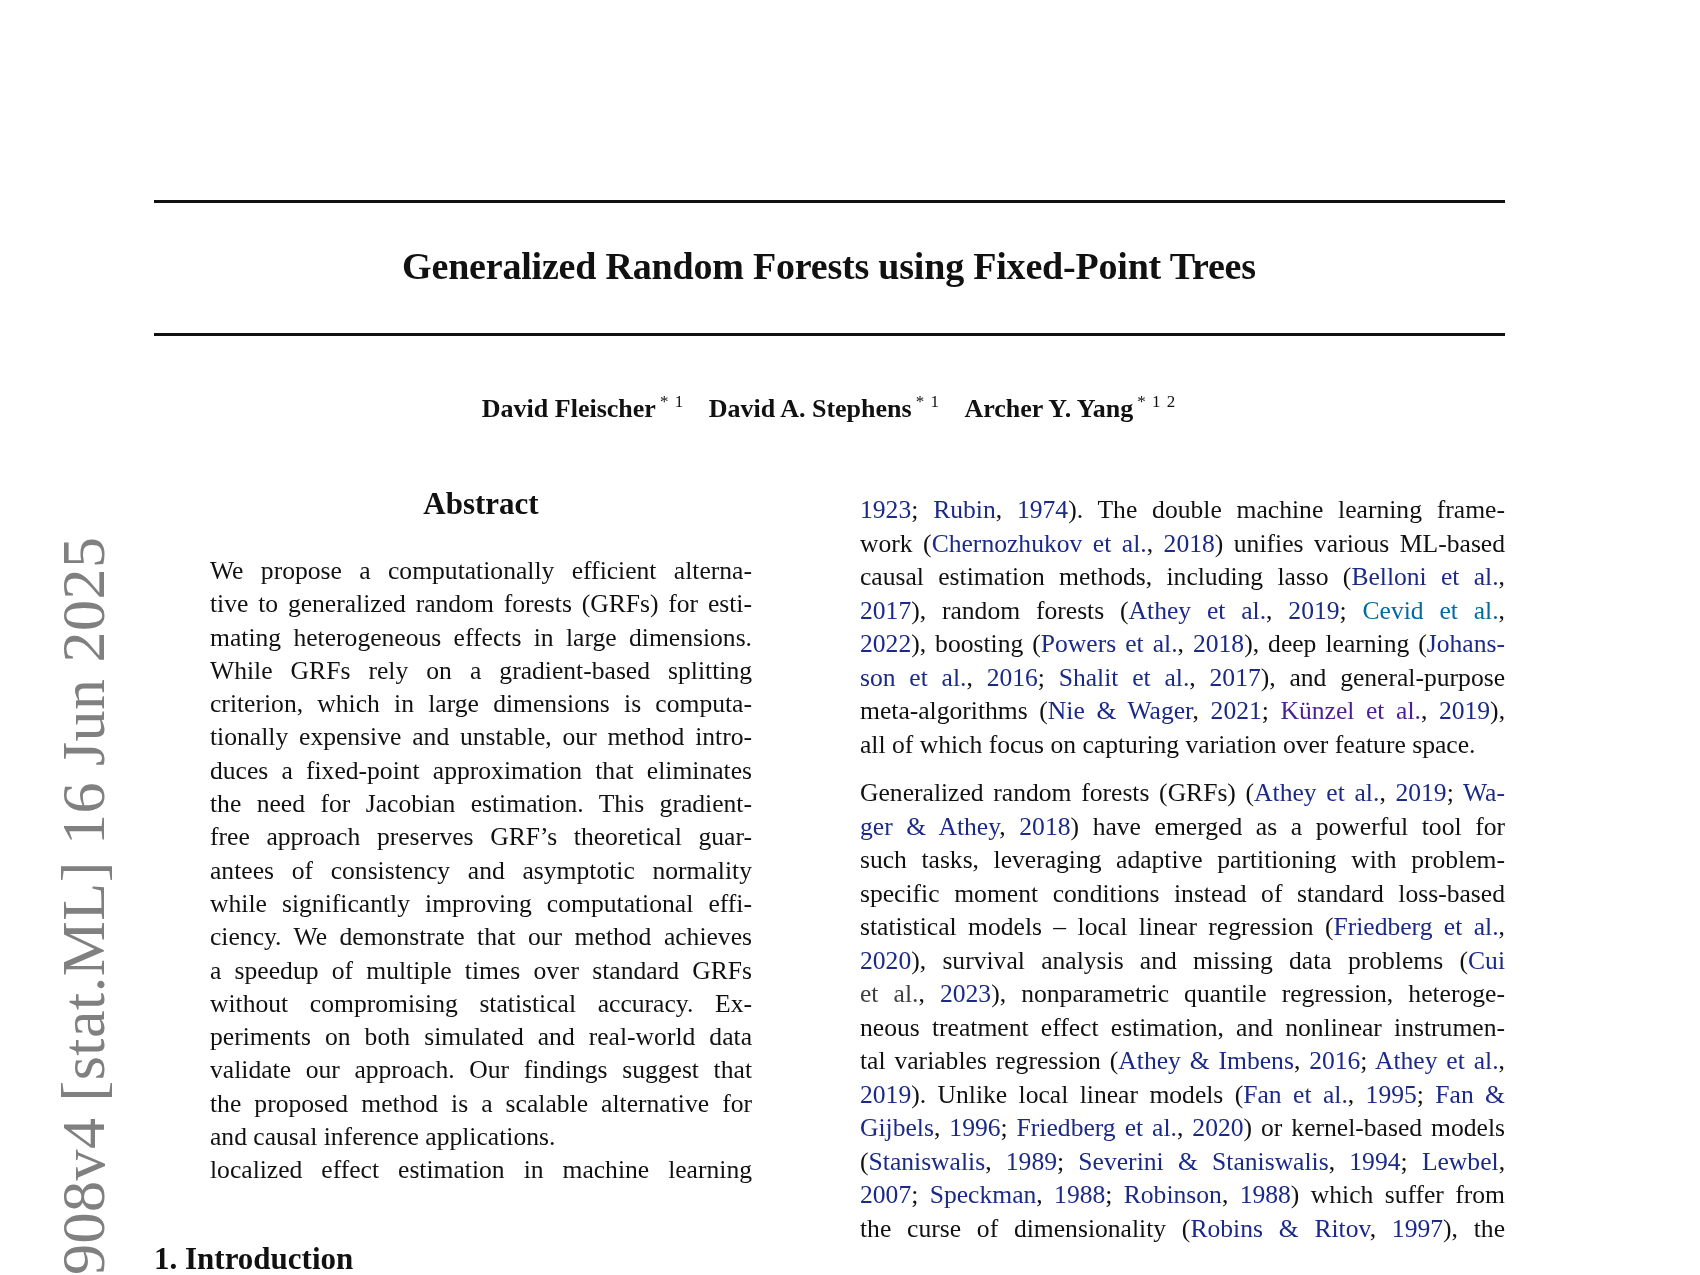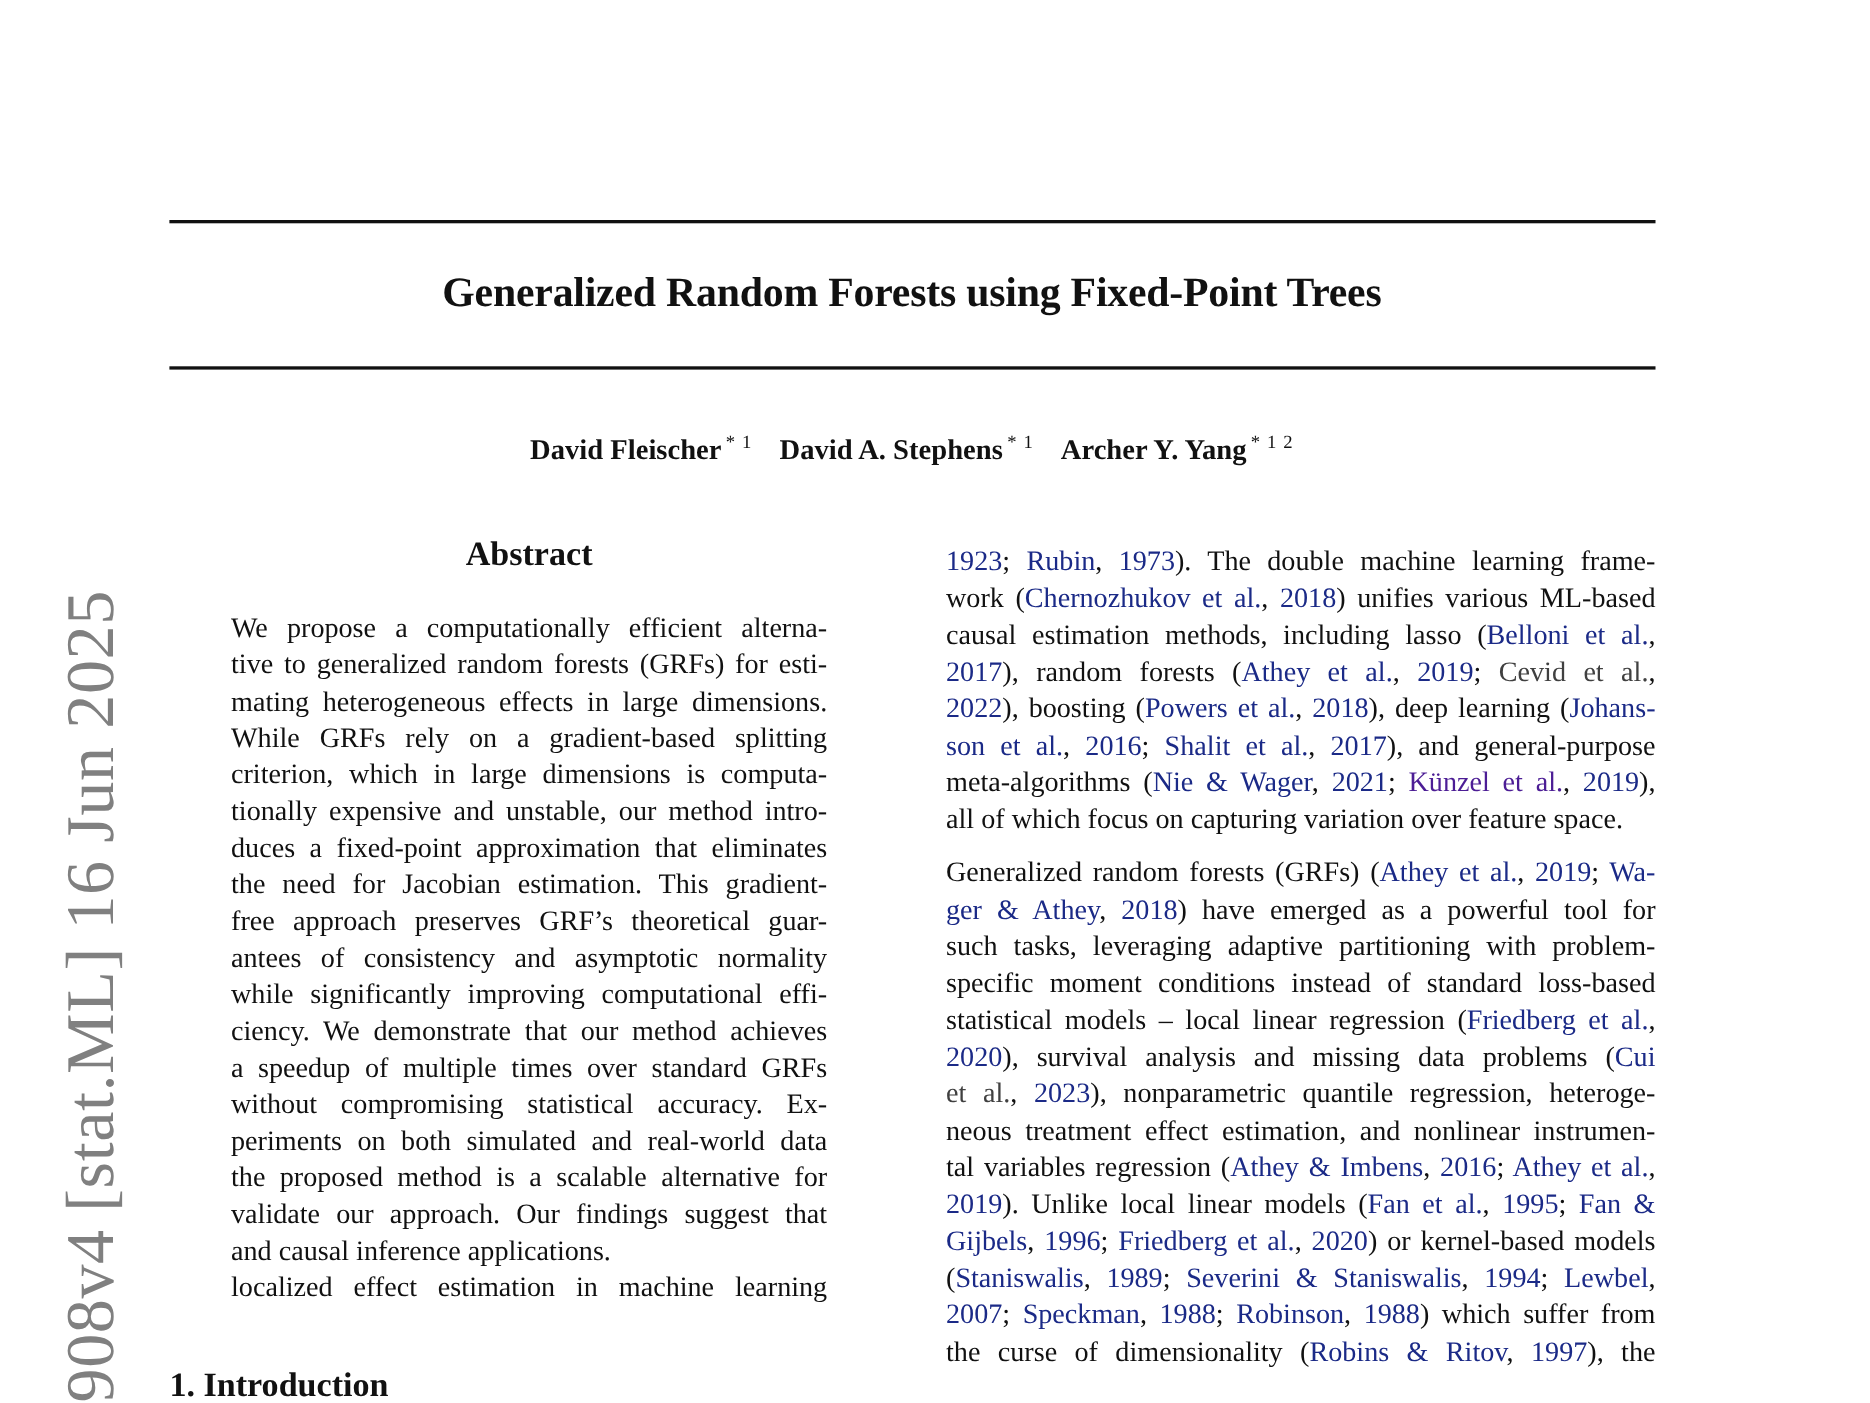--- a/index.html
+++ b/index.html
@@ -74,34 +74,34 @@
     <span class="line">tionally expensive and unstable, our method intro-</span>
     <span class="line">duces a fixed-point approximation that eliminates</span>
     <span class="line">the need for Jacobian estimation.  This gradient-</span>
     <span class="line">free approach preserves GRF’s theoretical guar-</span>
     <span class="line">antees of consistency and asymptotic normality</span>
     <span class="line">while significantly improving computational effi-</span>
     <span class="line">ciency. We demonstrate that our method achieves</span>
     <span class="line">a speedup of multiple times over standard GRFs</span>
     <span class="line">without compromising statistical accuracy.  Ex-</span>
     <span class="line">periments on both simulated and real-world data</span>
+    <span class="line">validate our approach. Our findings suggest that</span>
     <span class="line">the proposed method is a scalable alternative for</span>
-    <span class="line">validate our approach. Our findings suggest that</span>
     <span class="line last">and causal inference applications.</span>
     <span class="line">localized effect estimation in machine learning</span>
   </div>
 
 <div class="section-heading">1. Introduction</div>
 
 <div class="col-right">
   <div class="para p1" id="para-0">
-      <span class="line"><a class="cite" style="color: rgb(27, 42, 135);">1923</a><span>; </span><a class="cite" style="color: rgb(27, 42, 135);">Rubin</a><span>, </span><a class="cite" style="color: rgb(27, 42, 135);">1973</a><span>).  The double machine learning frame-</span></span>
+      <span class="line"><a class="cite" style="color: rgb(27, 42, 135);">1923</a><span>; </span><a class="cite" style="color: rgb(27, 42, 135);">Rubin</a><span>, </span><a class="cite" style="color: rgb(27, 42, 135);">1974</a><span>).  The double machine learning frame-</span></span>
       <span class="line"><span>work (</span><a class="cite" style="color: rgb(27, 42, 135);">Chernozhukov et al.</a><span>, </span><a class="cite" style="color: rgb(27, 42, 135);">2018</a><span>) unifies various ML-based</span></span>
       <span class="line"><span>causal estimation methods, including lasso (</span><a class="cite" style="color: rgb(27, 42, 135);">Belloni et al.</a><span>,</span></span>
-      <span class="line"><a class="cite" style="color: rgb(27, 42, 135);">2017</a><span>), random forests (</span><a class="cite" style="color: rgb(27, 42, 135);">Athey et al.</a><span>, </span><a class="cite" style="color: rgb(27, 42, 135);">2019</a><span>; </span><a class="cite" style="color: #404040;">Cevid et al.</a><span>,</span></span>
+      <span class="line"><a class="cite" style="color: rgb(27, 42, 135);">2017</a><span>), random forests (</span><a class="cite" style="color: rgb(27, 42, 135);">Athey et al.</a><span>, </span><a class="cite" style="color: rgb(27, 42, 135);">2019</a><span>; </span><a class="cite" style="color: #0369a1;">Cevid et al.</a><span>,</span></span>
       <span class="line"><a class="cite" style="color: rgb(27, 42, 135);">2022</a><span>), boosting (</span><a class="cite" style="color: rgb(27, 42, 135);">Powers et al.</a><span>, </span><a class="cite" style="color: rgb(27, 42, 135);">2018</a><span>), deep learning (</span><a class="cite" style="color: rgb(27, 42, 135);">Johans-</a></span>
       <span class="line"><a class="cite" style="color: rgb(27, 42, 135);">son et al.</a><span>, </span><a class="cite" style="color: rgb(27, 42, 135);">2016</a><span>; </span><a class="cite" style="color: rgb(27, 42, 135);">Shalit et al.</a><span>, </span><a class="cite" style="color: rgb(27, 42, 135);">2017</a><span>), and general-purpose</span></span>
       <span class="line"><span>meta-algorithms (</span><a class="cite" style="color: rgb(27, 42, 135);">Nie &amp; Wager</a><span>, </span><a class="cite" style="color: rgb(27, 42, 135);">2021</a><span>; </span><a class="cite" style="color: #4c1d95;">Künzel et al.</a><span>, </span><a class="cite" style="color: rgb(27, 42, 135);">2019</a><span>),</span></span>
       <span class="line last"><span>all of which focus on capturing variation over feature space.</span></span>
     </div>
   <div class="para p2" id="para-1">
       <span class="line"><span>Generalized random forests (GRFs) (</span><a class="cite" style="color: rgb(27, 42, 135);">Athey et al.</a><span>, </span><a class="cite" style="color: rgb(27, 42, 135);">2019</a><span>; </span><a class="cite" style="color: rgb(27, 42, 135);">Wa-</a></span>
       <span class="line"><a class="cite" style="color: rgb(27, 42, 135);">ger &amp; Athey</a><span>, </span><a class="cite" style="color: rgb(27, 42, 135);">2018</a><span>) have emerged as a powerful tool for</span></span>
       <span class="line"><span>such tasks, leveraging adaptive partitioning with problem-</span></span>
       <span class="line"><span>specific moment conditions instead of standard loss-based</span></span>

